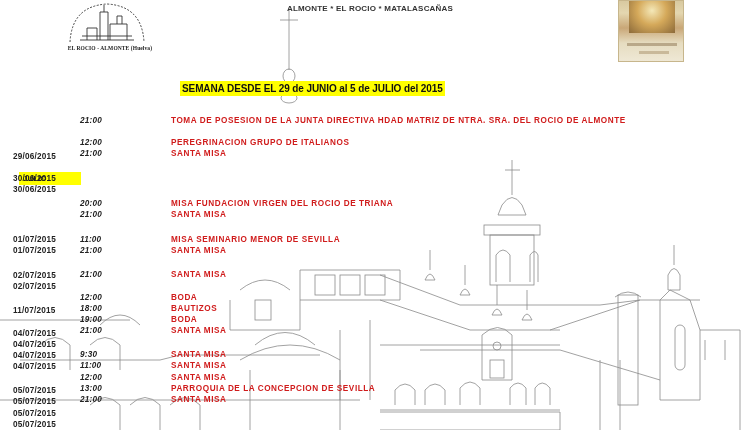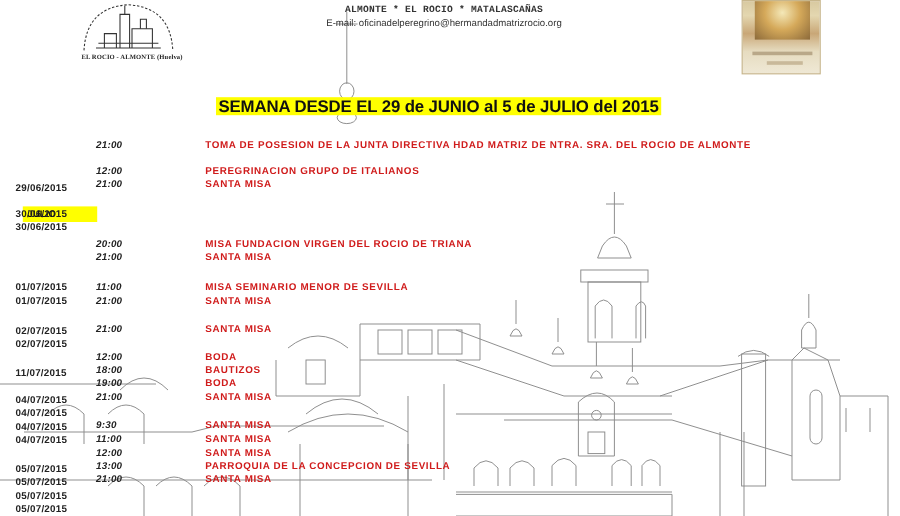--- a/index.html
+++ b/index.html
@@ -22,21 +22,21 @@
     .logo-caption {
       position: absolute; left: 55px; top: 45px; width: 110px;
       font-family: "Liberation Serif", serif; font-size: 5.5px; font-weight: bold;
       color: #222; text-align: center; letter-spacing: 0.1px; z-index: 2;
     }
     .contact {
       position: absolute; left: 240px; top: 3px; width: 260px; z-index: 2;
       font-family: "Liberation Sans", sans-serif; color: #333; text-align: center;
       font-size: 8px; line-height: 11px;
     }
-    .contact .line1 { font-weight: bold; letter-spacing: 0.2px; font-family: Liberation Mono, monospace; }
+    .contact .line1 { font-weight: bold; letter-spacing: 0.2px; }
     .contact .line3 { padding-left: 60px; }
 
     .poster-right {
       position: absolute; left: 618px; top: 0; width: 66px; height: 62px; z-index: 1;
       background: linear-gradient(180deg, #d8c9a0 0%, #e4d7b0 20%, #c9a777 45%, #e6dcc0 70%, #efe8d5 100%);
       border: 1px solid #c7b68c; box-sizing: border-box;
     }
     .poster-right .img {
       position: absolute; left: 10px; top: 0; width: 46px; height: 32px;
       background: radial-gradient(ellipse at 50% 30%, #f4e8b8 0%, #d5a95a 45%, #8c6a3a 100%);
@@ -46,21 +46,21 @@
     }
     .poster-right .txt2 {
       position: absolute; left: 20px; top: 50px; width: 30px; height: 3px; background: #c9b99a;
     }
 
     
     .week-title {
       position: absolute; left: 180px; top: 81px; z-index: 2;
       background: #ffff00; padding: 0 2px;
       font-family: "Liberation Sans", sans-serif; font-weight: bold;
-      font-size: 14px; line-height: 15px; color: #111; letter-spacing: -0.1px;
+      font-size: 10px; line-height: 15px; color: #111; letter-spacing: -0.1px;
     }
 
     
     .row {
       position: absolute; left: 0; height: 11px; z-index: 2;
       font-family: "Liberation Sans", sans-serif; font-weight: bold;
       font-size: 8.2px; line-height: 11px;
     }
     .row .date { position: absolute; left: 13px; width: 70px; color: #222; letter-spacing: 0.2px; margin-top: 36px; }
     .row .time { position: absolute; left: 80px; width: 29px; text-align: left; color: #222; letter-spacing: 0.2px; font-style: italic; }
@@ -157,21 +157,20 @@
       <path d="M58 40 L58 24 L75 24 L75 40"></path>
       <path d="M65 24 L65 16 L70 16 L70 24"></path>
       <line x1="28" y1="40" x2="82" y2="40"></line>
       <path d="M30 36 L80 36"></path>
     </svg>
   </div>
   <div class="logo-caption">EL ROCIO - ALMONTE (Huelva)</div>
 
   <div class="contact">
     <div class="line1">ALMONTE * EL ROCIO * MATALASCAÑAS</div>
-    <div class="line2">E-mail: oficinadelperegrino@hermandadmatrizrocio.org</div>
   </div>
 
   <div class="poster-right">
     <div class="img"></div>
     <div class="txt1"></div>
     <div class="txt2"></div>
   </div>
 
   <div class="week-title">SEMANA DESDE EL 29 de JUNIO al 5 de JULIO del 2015</div>
 

